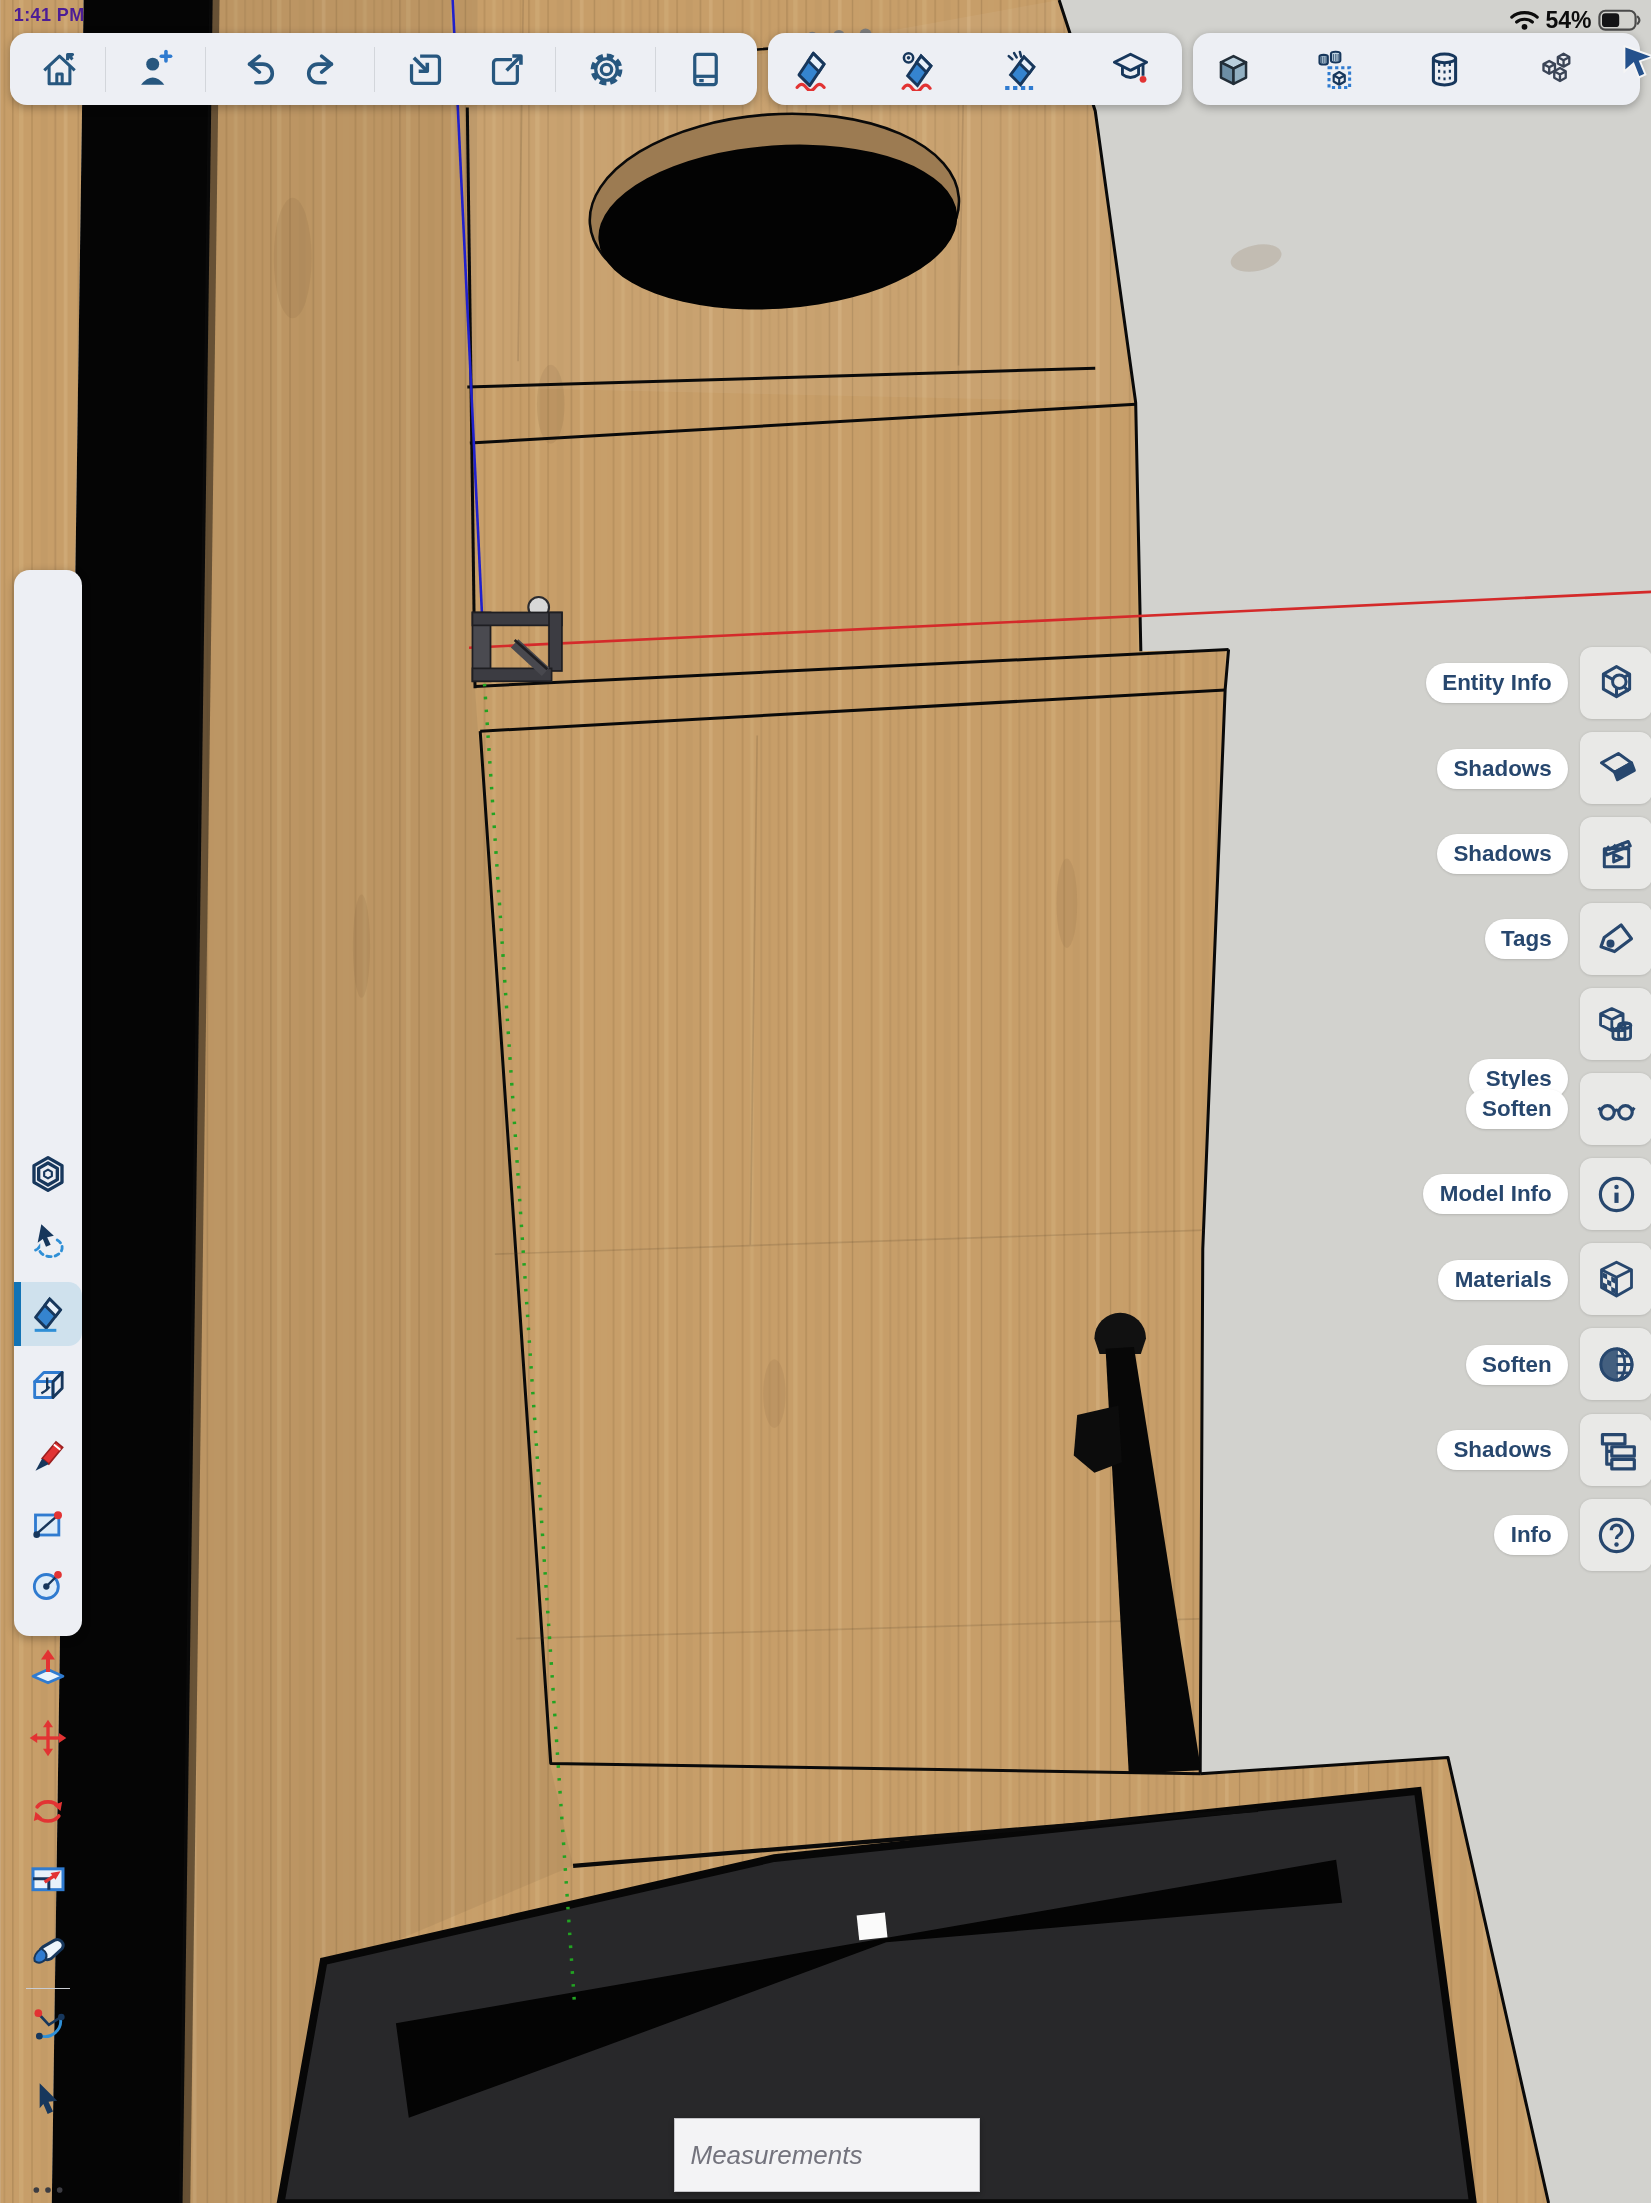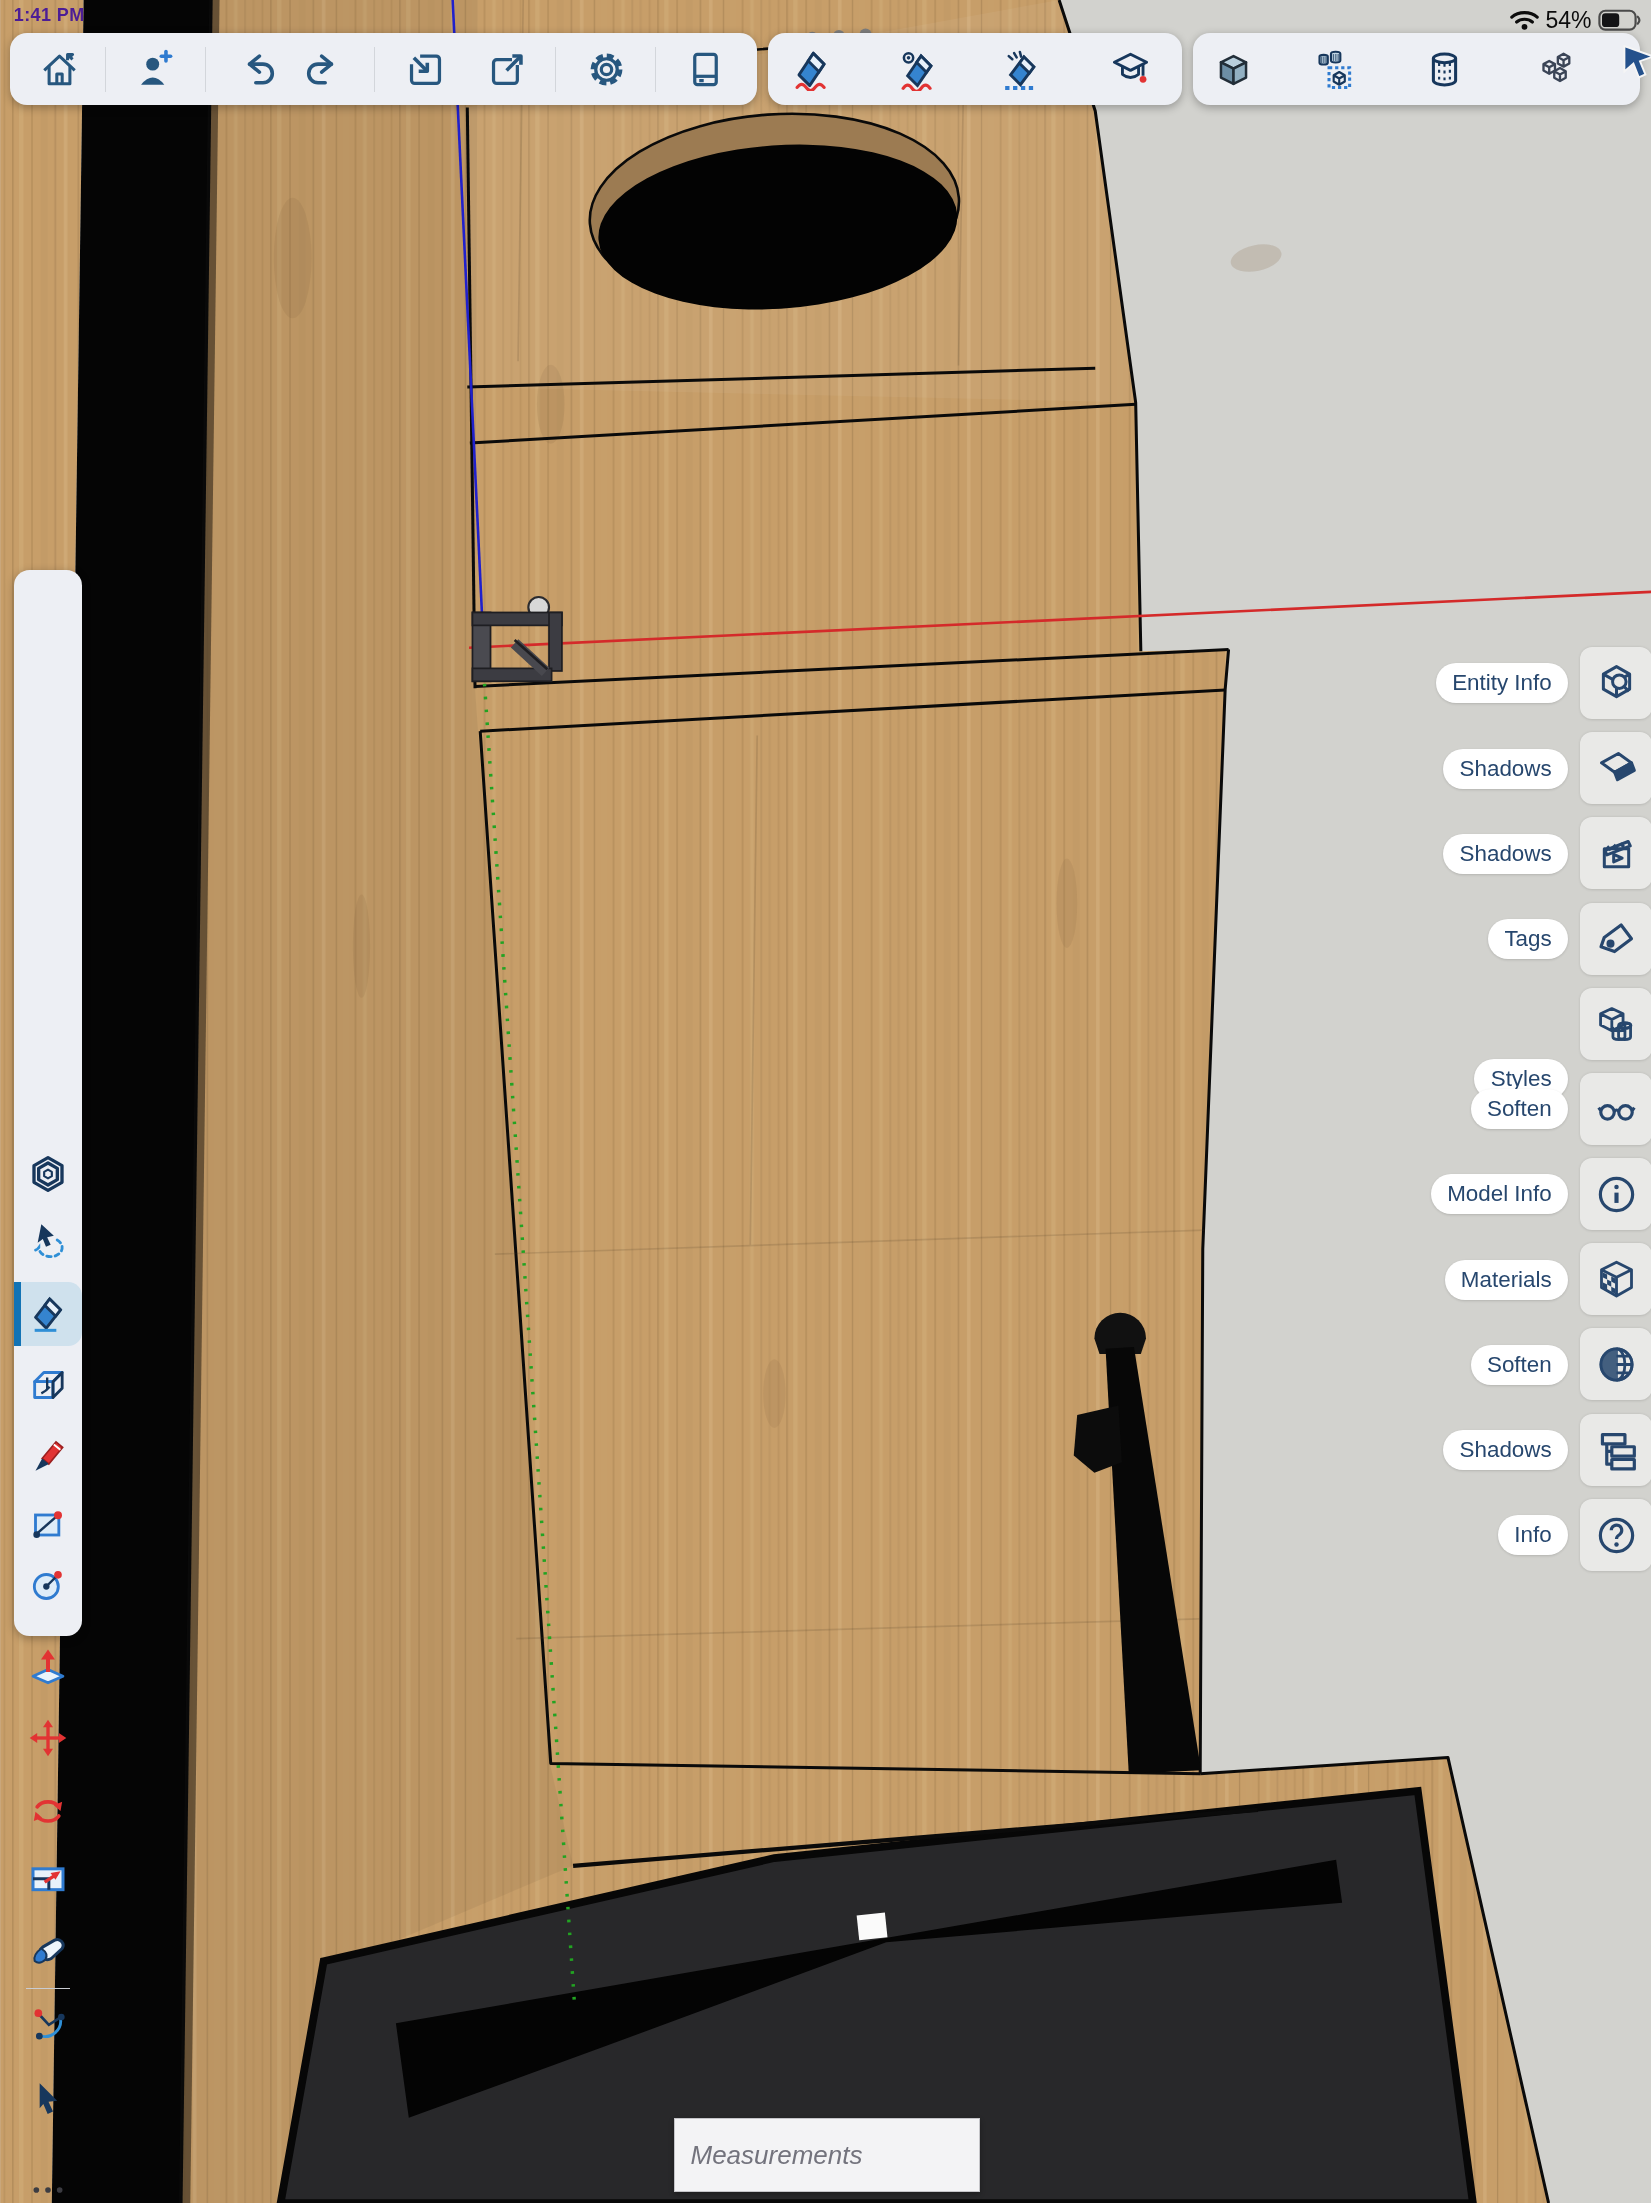--- a/index.html
+++ b/index.html
@@ -3,36 +3,36 @@
 <meta charset="utf-8">
 <style>
   html,body{margin:0;padding:0;background:#888;}
   *{box-sizing:border-box;font-family:"Liberation Sans",sans-serif;}
   #stage{position:relative;width:1652px;height:2203px;overflow:hidden;background:#d2d2ce;}
   
   #viewport{position:absolute;inset:0;}
   
   .time{position:absolute;left:13.8px;top:5.2px;font-size:18px;font-weight:700;color:#4c1d95;letter-spacing:0.4px;}
   .status-right{position:absolute;right:8.6px;top:6.9px;display:flex;align-items:center;gap:6.9px;}
-  .batt-label{font-size:23px;font-weight:400;color:#0c0c0c;}
+  .batt-label{font-size:23px;font-weight:700;color:#0c0c0c;}
   
   .panel{position:absolute;background:#edeff4;border-radius:17px;box-shadow:0 2.6px 8.6px rgba(0,0,0,.28);}
   .tb{top:33px;height:72px;}
   .tb .tbtn{position:absolute;top:12px;width:48px;height:48px;display:flex;align-items:center;justify-content:center;border-radius:8.6px;}
   .tb .divider{position:absolute;top:13.8px;width:0.9px;height:45px;background:#d3d6db;}
   .tbtn svg{width:43px;height:43px;}
   
   #ltb{left:13.8px;top:570px;width:68px;height:1066px;border-radius:15.5px;}
   .ltool{position:absolute;left:11.2px;width:46px;height:46px;display:flex;align-items:center;justify-content:center;}
   .ltool svg{width:40px;height:40px;}
   .lt-divider{position:absolute;left:12px;width:44px;height:0.9px;background:#c9ccd2;}
   .sel-bg{position:absolute;left:3.4px;top:712px;width:65px;height:64px;background:#cfe1ed;border-radius:0 13.8px 13.8px 0;}
   .sel-bar{position:absolute;left:0;top:712px;width:6.9px;height:64px;background:#1273b5;}
   .pill{position:absolute;height:40px;line-height:40px;padding:0 16.3px;background:#fff;border-radius:20px;
-        color:#27476e;font-size:22.4px;font-weight:400;white-space:nowrap;box-shadow:0 0.9px 2.6px rgba(0,0,0,.15);}
+        color:#27476e;font-size:22.4px;font-weight:700;white-space:nowrap;box-shadow:0 0.9px 2.6px rgba(0,0,0,.15);}
   .sq{position:absolute;left:1580px;width:72px;height:72px;background:#e9e9e7;border-radius:12px;
       display:flex;align-items:center;justify-content:center;box-shadow:0 0.9px 2.6px rgba(0,0,0,.12);}
   .sq svg{width:45px;height:45px;}
   
   #measure{position:absolute;left:674px;top:2118px;width:306px;height:74px;background:#f3f3f5;border:0.9px solid #c4c4c8;
            font-size:26px;color:#3c3c44;padding:0 15.5px;outline:none;box-shadow:0 1.7px 5.2px rgba(0,0,0,.3);font-style:italic;}
   #measure::placeholder{color:#73737d;}
   
   #cursor{position:absolute;left:1623px;top:45px;}
 </style>

